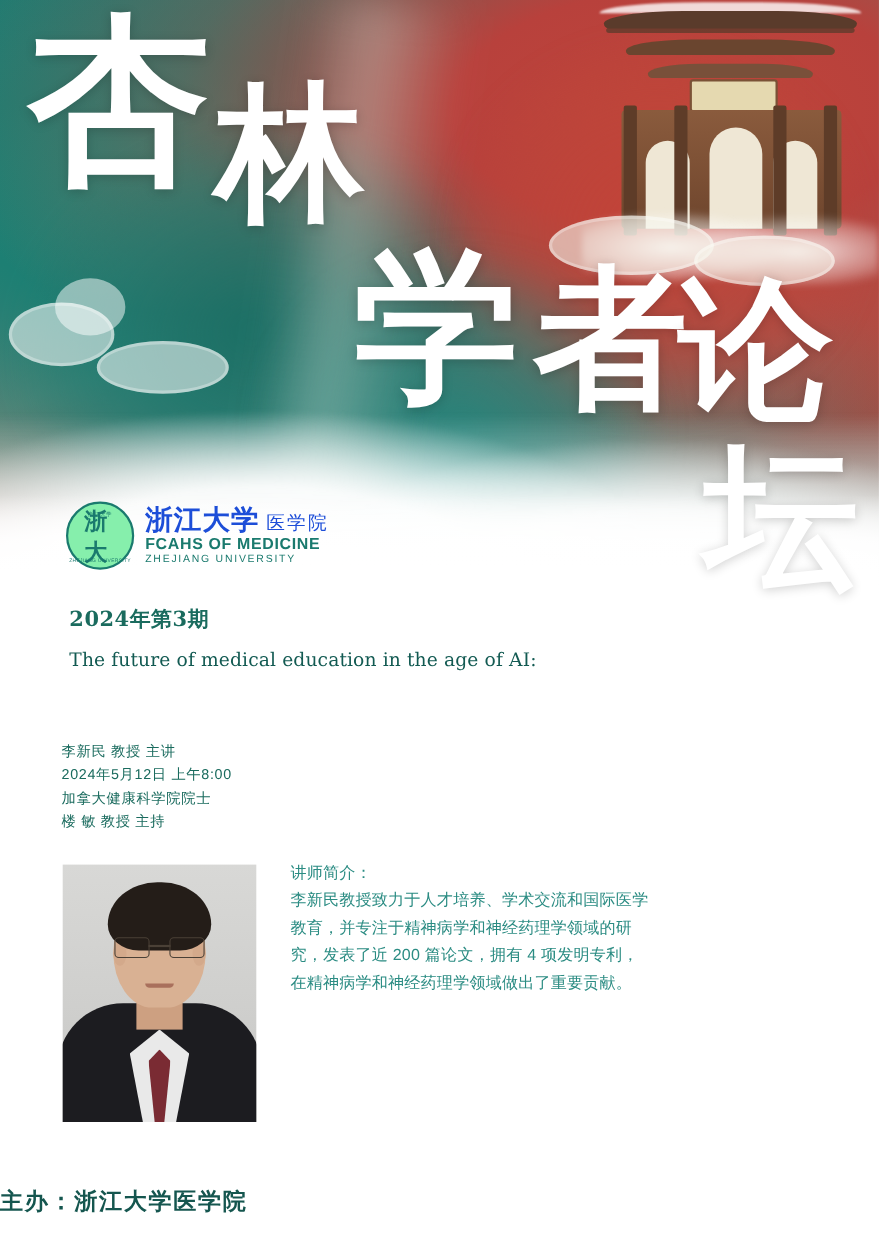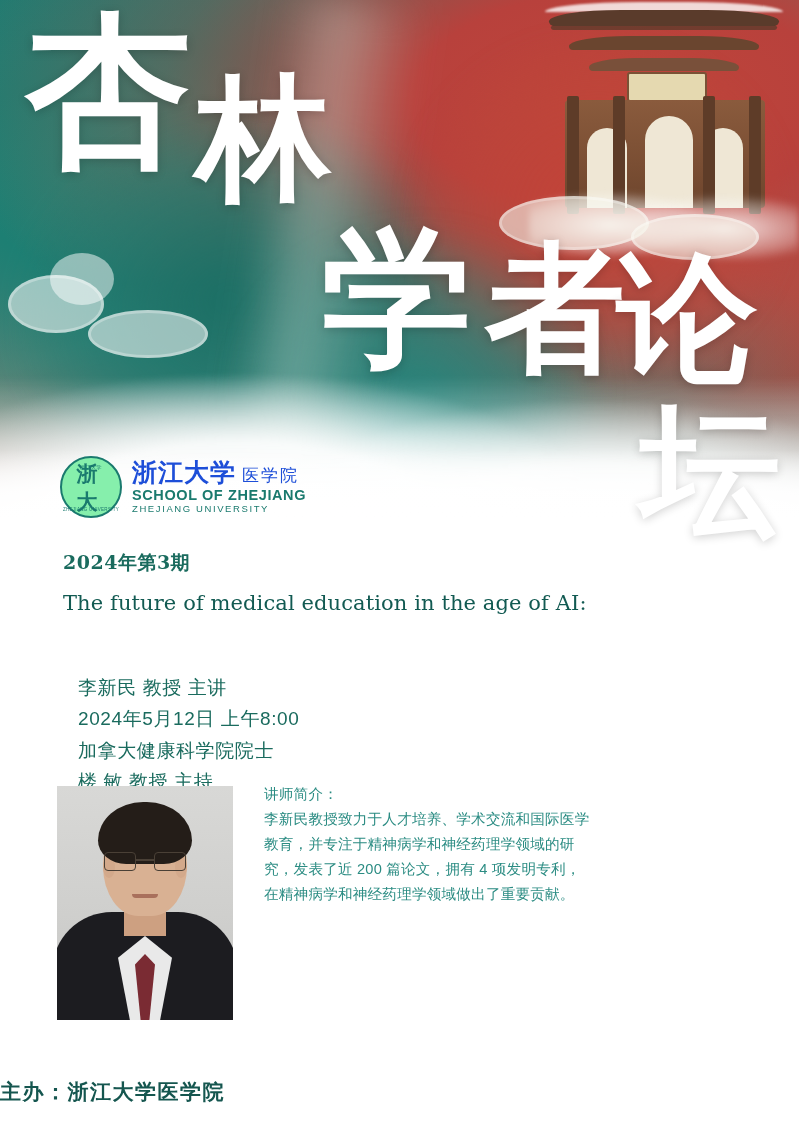--- a/index.html
+++ b/index.html
@@ -284,29 +284,29 @@
     font-size: 19px;
     font-weight: 700;
     color: #1a6b5e;
     letter-spacing: 0.5px;
   }
   .talk-title {
     position: absolute;
     left: 63px; top: 588px;
     width: 640px;
     font-family: "DejaVu Serif", "Liberation Serif", serif;
-    font-size: 21px;
+    font-size: 17px;
     line-height: 1.5;
     color: #125a52;
     letter-spacing: 0.1px;
   }
   .meta {
     position: absolute;
-    left: 78px; top: 672px;
-    font-size: 19px;
+    left: 56px; top: 672px;
+    font-size: 13px;
     line-height: 1.65;
     color: #1a6b5e;
     letter-spacing: 0.6px;
   }
   .meta .line { white-space: nowrap; }
 
   
   .portrait {
     position: absolute;
     left: 57px; top: 786px;
@@ -465,21 +465,21 @@
   <div class="calli calli-6">坛</div>
 
   <div class="logo-row">
     <div class="logo-mark">
       <span class="ring-text">浙江大学</span>
       <span class="inner">浙大</span>
       <span class="ring-text-b">ZHEJIANG UNIVERSITY</span>
     </div>
     <div class="logo-text">
       <div class="logo-cn"><span>浙江大学</span><span class="sub">医学院</span></div>
-      <div class="logo-en1">SCHOOL OF ZHEJIANG</div>
+      <div class="logo-en1">FCAHS OF MEDICINE</div>
       <div class="logo-en2">ZHEJIANG UNIVERSITY</div>
     </div>
   </div>
 
   <div class="issue">2024年第3期</div>
 
   <div class="talk-title">
     <div>The future of medical education in the age of AI:</div>
   </div>
 

